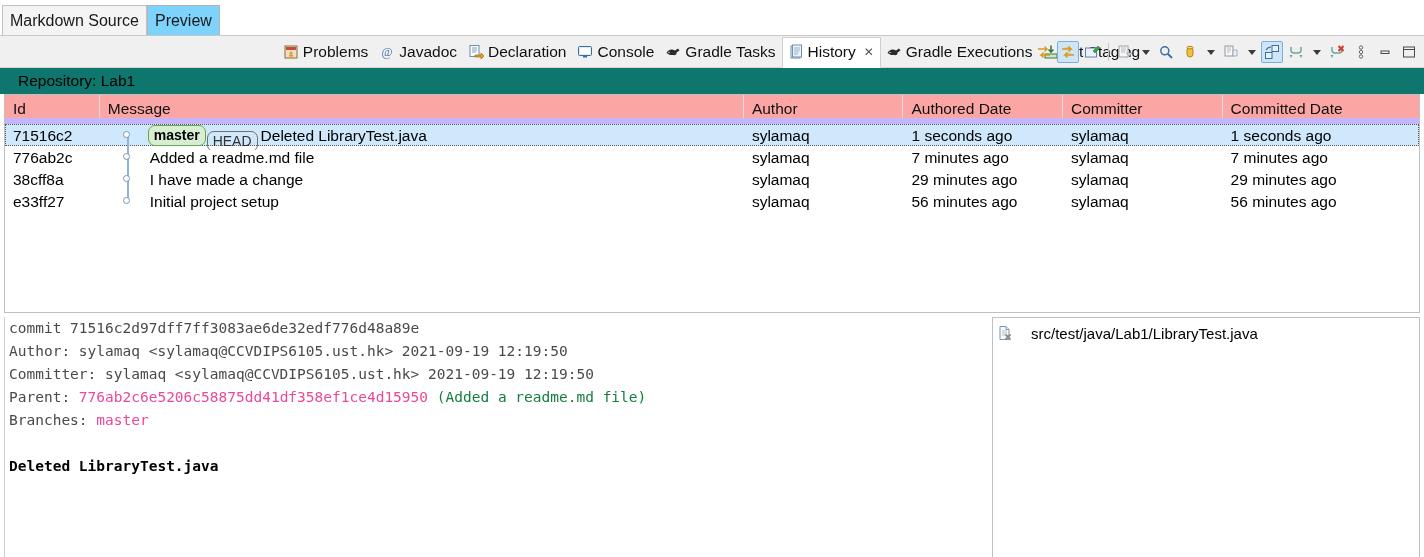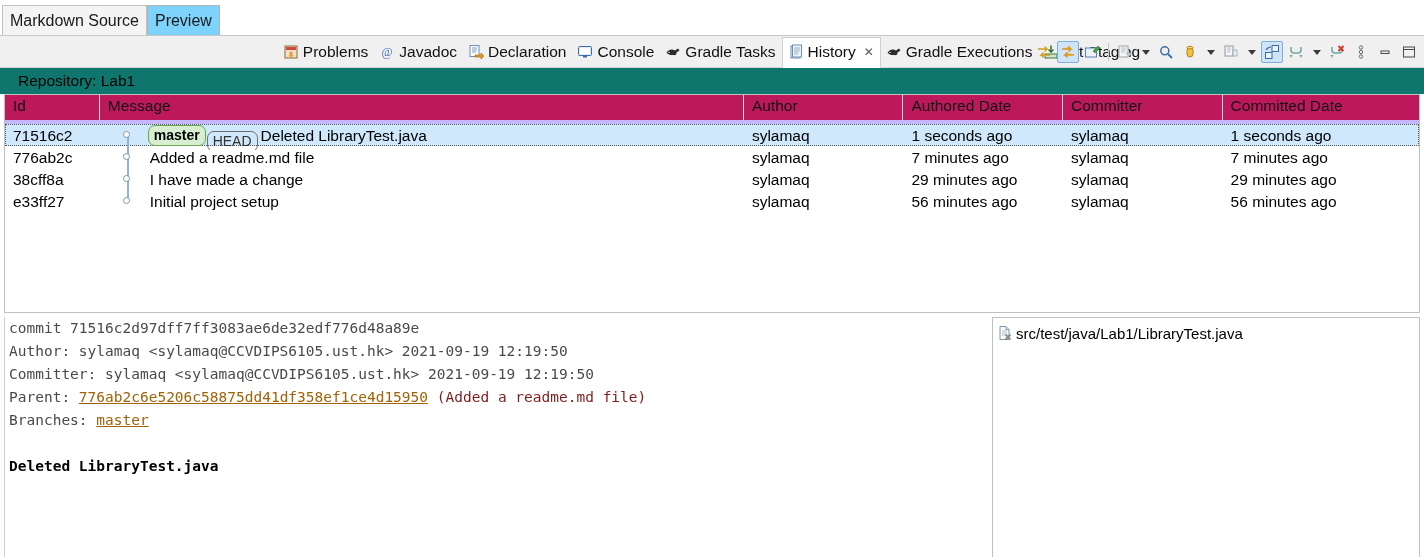--- a/index.html
+++ b/index.html
@@ -135,24 +135,23 @@
     border: 1px solid #c0c0c0;
     background: #ffffff;
     height: 219px;
     box-sizing: border-box;
     overflow: hidden;
     position: relative;
   }
   .thead {
     display: flex;
     height: 29px;
-    background: #be185d;
-    border-bottom: 4px solid #c4b5fd;
-    box-sizing: border-box;
-    align-items: flex-end;
+    background: #fca5a5;
+    border-bottom: 6px solid #c4b5fd;
+    box-sizing: border-box;
   }
   .th {
     font-size: 15.5px;
     color: #111;
     line-height: 28px;
     padding-left: 8px;
     box-sizing: border-box;
     border-right: 1px solid #ddd;
     white-space: nowrap;
     overflow: hidden;
@@ -245,42 +244,41 @@
     font-size: 14.5px;
     line-height: 23px;
     color: #4a4a4a;
     overflow: hidden;
     border-left: 1px solid #cfcfcf;
     padding-left: 4px;
     box-sizing: border-box;
   }
   .detail .k { color: #4a4a4a; }
   .detail .link {
-    color: #a16207;
-    text-decoration: underline;
+    color: #ec4899;
     cursor: pointer;
   }
-  .detail .paren { color: #7f1d1d; }
+  .detail .paren { color: #15803d; }
   .detail .msgbody {
     color: #000000;
     font-weight: bold;
     margin-top: 23px;
   }
   .filelist {
     flex: 1;
     border: 1px solid #c0c0c0;
     background: #ffffff;
     box-sizing: border-box;
     padding: 5px 4px;
     overflow: hidden;
   }
   .fitem {
     display: flex;
     align-items: center;
-    gap: 3px;
+    gap: 18px;
     font-size: 15px;
     color: #000;
     height: 20px;
     cursor: default;
   }
 </style>
 </head>
 <body>
 
 <div class="editor-tabs">

